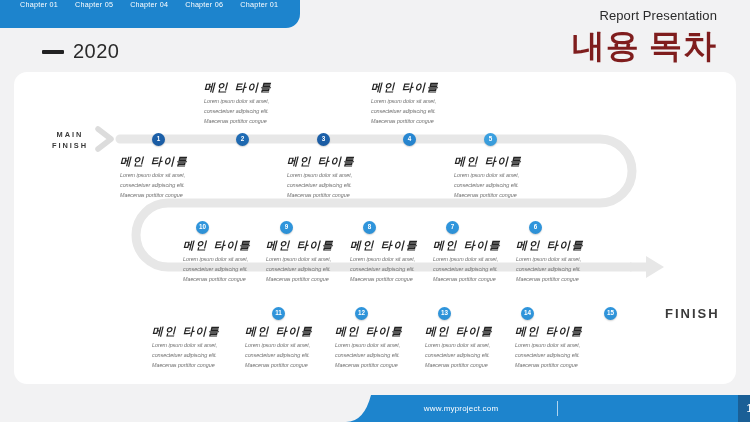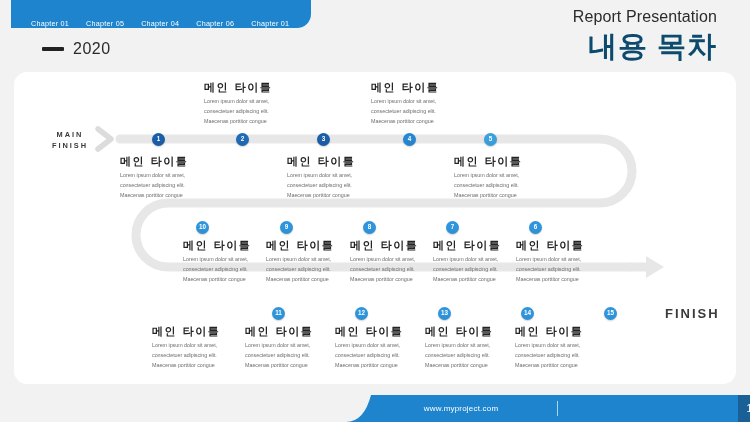--- a/index.html
+++ b/index.html
@@ -10,41 +10,41 @@
     position:relative;
     -webkit-font-smoothing:antialiased;
   }
   .stage{position:absolute;inset:0;}
 
   
   .chapter-bar{
     position:absolute;left:0;top:0;width:300px;height:28px;
     background:#1d84cd;
     border-bottom-right-radius:14px;
-    display:flex;align-items:flex-end;margin-left:11px;
+    display:flex;align-items:flex-start;
   }
   .chapter-item{
     color:#ffffff;font-size:7.2px;letter-spacing:.25px;
     padding:0 0 0 0;margin-left:17px;white-space:nowrap;cursor:pointer;
   }
   .chapter-item:first-child{margin-left:20px;}
 
   
   .hdr-right{position:absolute;right:33px;top:9px;text-align:right;}
-  .hdr-sub{font-size:16px;color:#2b2b2b;letter-spacing:.1px;line-height:1;}
+  .hdr-sub{font-size:13px;color:#2b2b2b;letter-spacing:.1px;line-height:1;}
   .hdr-title{
-    font-size:29px;font-weight:bold;color:#0c4a6e;
+    font-size:33px;font-weight:bold;color:#7f1d1d;
     letter-spacing:1px;line-height:1.1;margin-top:6px;
-    font-family:Liberation Sans, sans-serif;
+    font-family:Liberation Serif, serif;
   }
 
   
   .year-wrap{position:absolute;left:42px;top:40px;display:flex;align-items:center;gap:9px;}
   .year-dash{width:22px;height:4px;background:#222;border-radius:1px;}
-  .year-text{font-size:16px;color:#2a2a2a;letter-spacing:.5px;}
+  .year-text{font-size:20px;color:#2a2a2a;letter-spacing:.5px;}
 
   
   .card{
     position:absolute;left:14px;top:72px;width:722px;height:312px;
     background:#ffffff;border-radius:13px;
   }
 
   
   .mainproc{
     position:absolute;left:38px;top:130px;width:64px;
@@ -62,21 +62,21 @@
   
   .node{
     position:absolute;width:13px;height:13px;border-radius:50%;
     display:flex;align-items:center;justify-content:center;
     color:#fff;font-size:6.3px;font-weight:bold;line-height:1;
     box-shadow:0 1px 1.5px rgba(0,0,0,.18);
     cursor:pointer;
   }
 
   
-  .blk{position:absolute;width:118px;}
+  .blk{position:absolute;width:118px;font-style:italic;}
   .blk .t{
     font-size:11px;font-weight:bold;color:#232323;letter-spacing:1.6px;
     margin:0 0 3px 0;line-height:1.1;
     font-family:"DejaVu Sans","Liberation Sans",sans-serif;
   }
   .blk .d{
     font-size:5.4px;color:#6f6f6f;line-height:1.82;letter-spacing:-.05px;
   }
 
   

